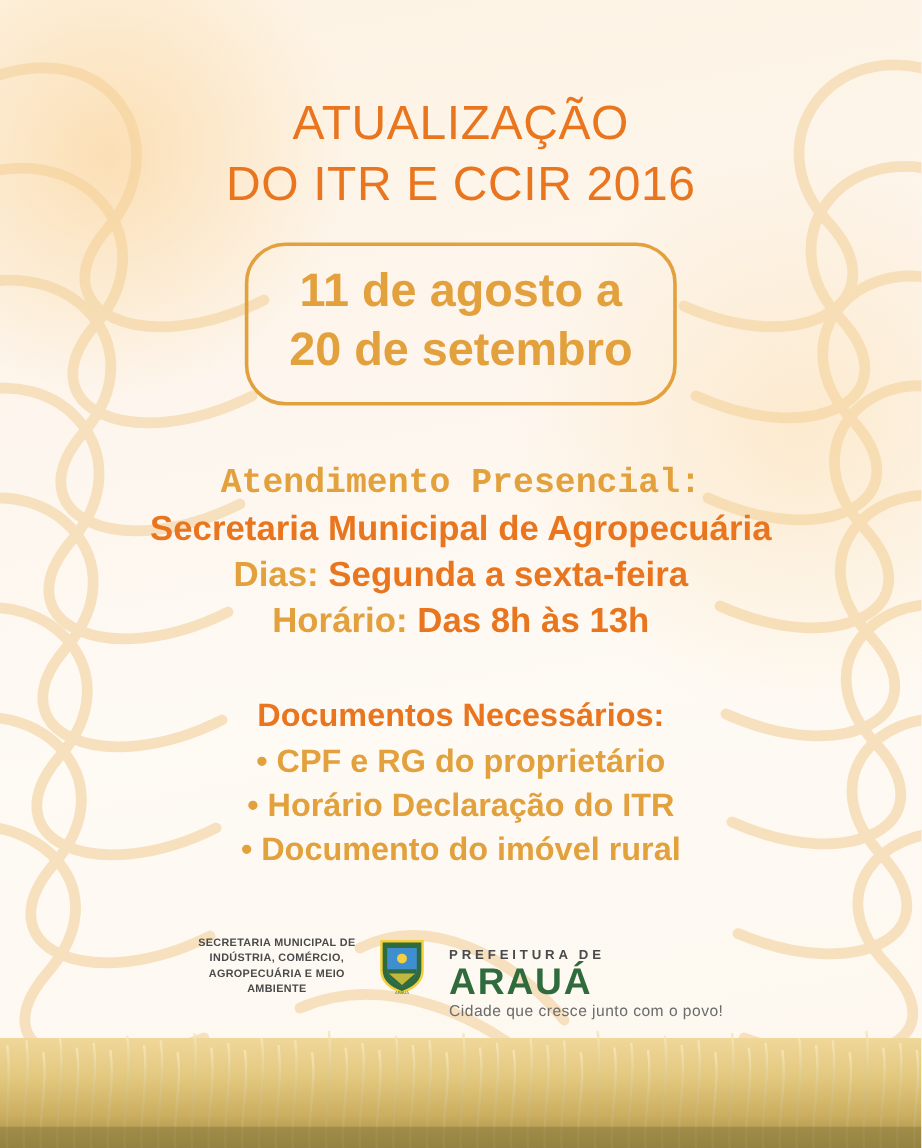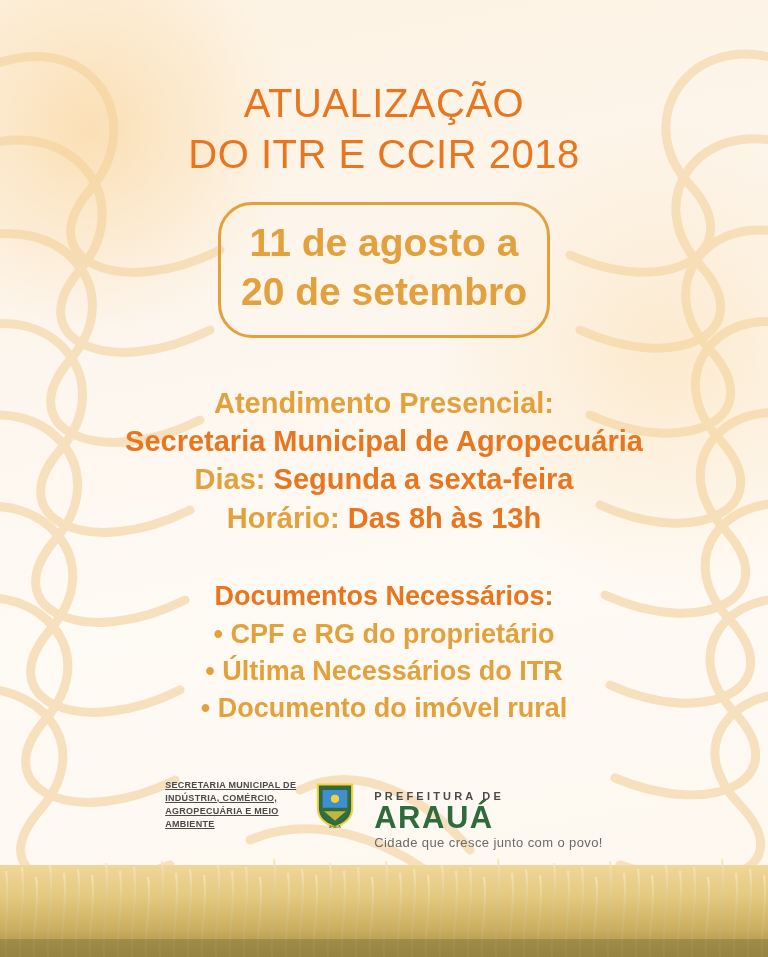--- a/index.html
+++ b/index.html
@@ -65,21 +65,21 @@
     font-size: 40px;
     line-height: 1.28;
     letter-spacing: 0.5px;
   }
   .title .line2 {
     display: block;
   }
 
   .date-box {
     margin: 22px auto 0 auto;
-    width: 332px;
+    width: 360px;
     border: 3px solid #e2a13c;
     border-radius: 34px;
     padding: 14px 10px 18px 10px;
     box-sizing: border-box;
   }
   .date-box .date-line {
     display: block;
     color: #e2a13c;
     font-weight: bold;
     font-size: 39px;
@@ -95,20 +95,21 @@
     font-size: 29px;
     color: #e9761f;
     font-weight: bold;
   }
   .attendance .row .lead {
     color: #e2a13c;
     font-weight: bold;
   }
   .attendance .row.plain {
     color: #e2a13c;
+    font-family: Liberation Mono, monospace;
   }
   .attendance .row.strong-orange {
     color: #e9761f;
   }
 
   .docs {
     margin: 44px auto 0 auto;
     width: 660px;
   }
   .docs h2 {
@@ -130,28 +131,27 @@
     left: 0;
     right: 0;
     bottom: 108px;
     z-index: 6;
     display: flex;
     align-items: center;
     justify-content: center;
     gap: 18px;
   }
   .sec-text {
-    text-align: left;
+    text-align: center;
     color: #4a4a4a;
     font-size: 9px;
     font-weight: bold;
     line-height: 1.45;
     letter-spacing: 0.3px;
     max-width: 150px;
-    text-decoration: underline;
   }
   .brasao {
     width: 42px;
     height: 48px;
   }
   .pref-block {
     text-align: left;
     line-height: 1;
   }
   .pref-small {
@@ -216,21 +216,21 @@
     </g>
   </svg>
 
   <div class="glow-left"></div>
   <div class="glow-right"></div>
 
   <div class="content">
 
     <h1 class="title">
       <span>ATUALIZAÇÃO</span>
-      <span class="line2">DO ITR E CCIR 2018</span>
+      <span class="line2">DO ITR E CCIR 2016</span>
     </h1>
 
     <div class="date-box">
       <span class="date-line">11 de agosto a</span>
       <span class="date-line">20 de setembro</span>
     </div>
 
     <div class="attendance">
       <div class="row plain">Atendimento Presencial:</div>
       <div class="row strong-orange">Secretaria Municipal de Agropecuária</div>
@@ -240,21 +240,21 @@
       </div>
       <div class="row">
         <span class="lead">Horário:</span>
         <span>Das 8h às 13h</span>
       </div>
     </div>
 
     <div class="docs">
       <h2>Documentos Necessários:</h2>
       <div class="item">• CPF e RG do proprietário</div>
-      <div class="item">• Última Necessários do ITR</div>
+      <div class="item">• Horário Declaração do ITR</div>
       <div class="item">• Documento do imóvel rural</div>
     </div>
 
   </div>
 
   <div class="footer">
     <div class="sec-text">
       <div>SECRETARIA MUNICIPAL DE</div>
       <div>INDÚSTRIA, COMÉRCIO,</div>
       <div>AGROPECUÁRIA E MEIO</div>

